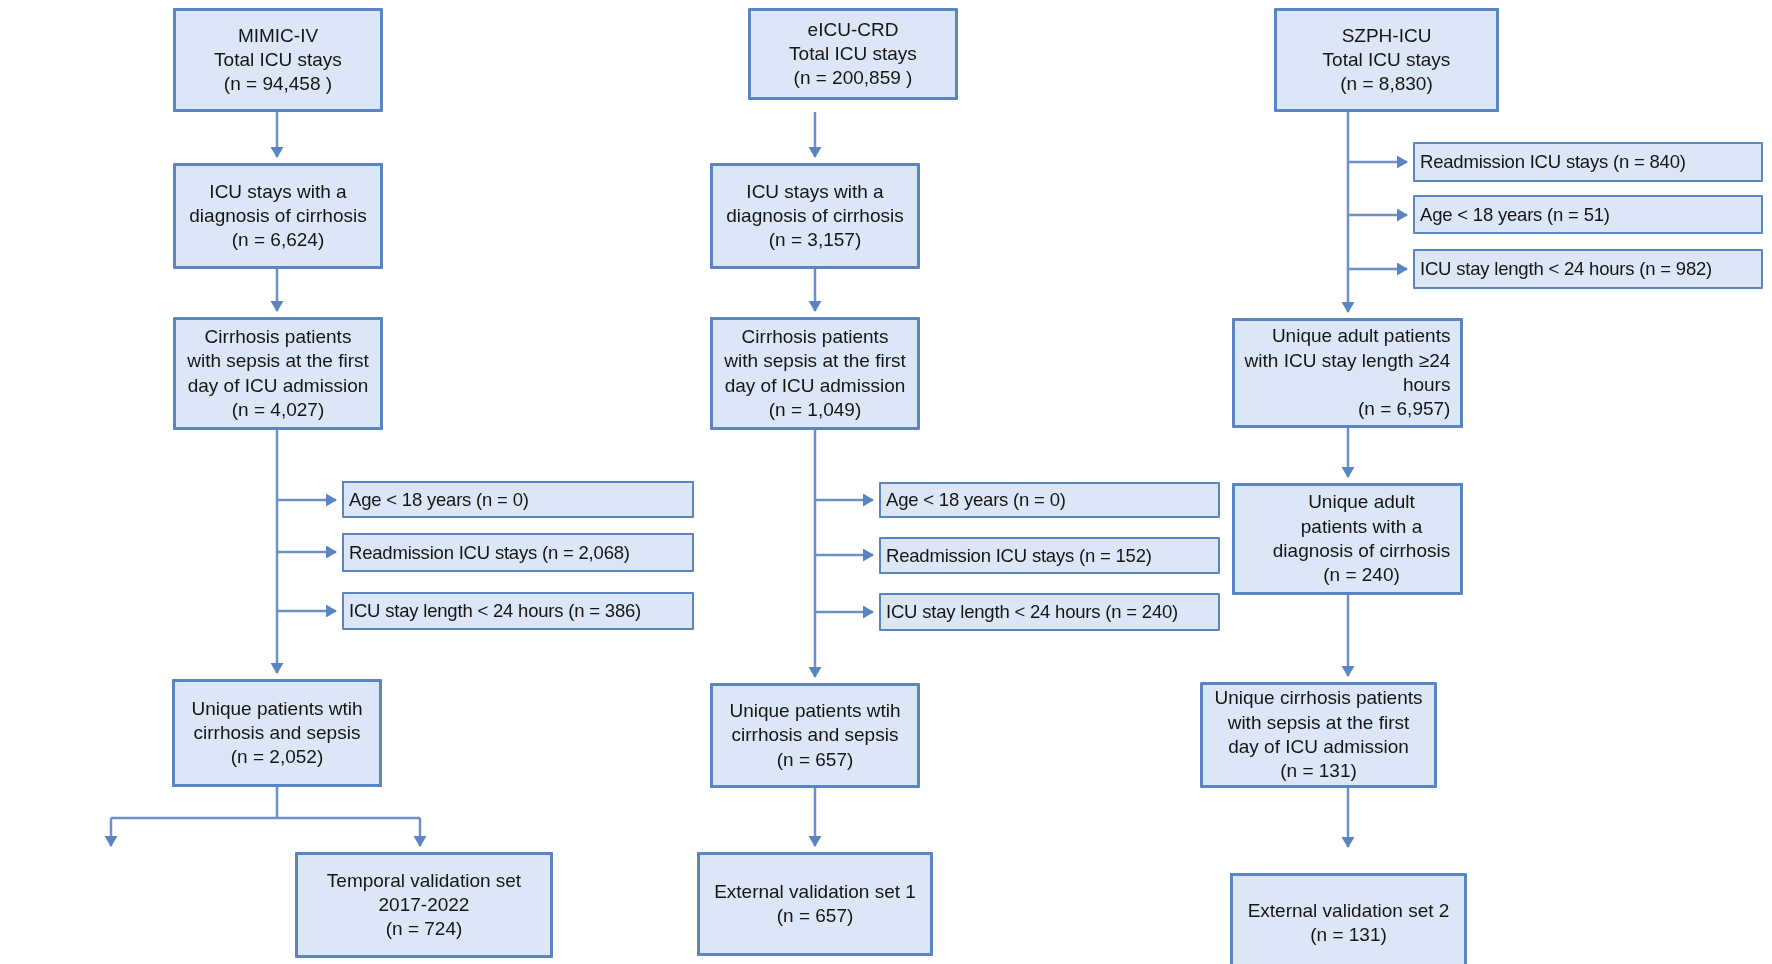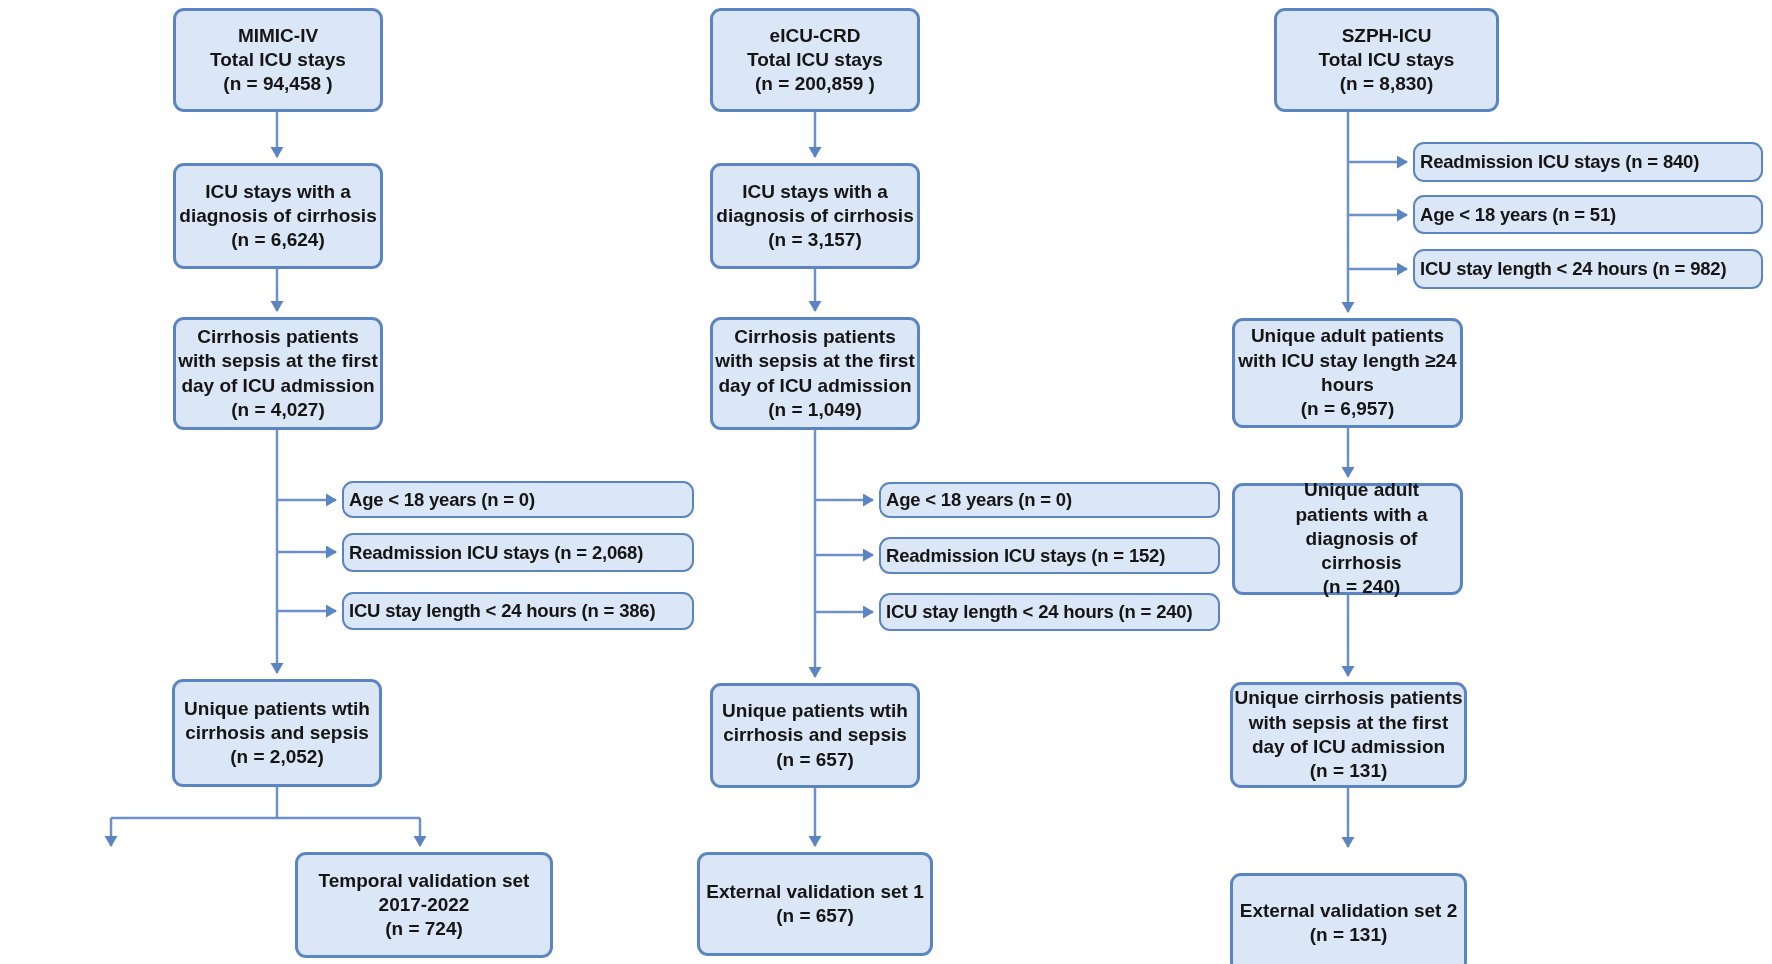--- a/index.html
+++ b/index.html
@@ -15,25 +15,25 @@
     position:absolute;
     z-index:1;
     background:#dbe7f6;
     border:3px solid #5b84c3;
     box-sizing:border-box;
     display:flex;
     align-items:center;
     justify-content:center;
     text-align:center;
     white-space:pre-line;
-    font-weight:bold;
+    font-weight:normal;
     font-size:19px;
     line-height:1.28;
     color:#151515;
-    border-radius:11px;
+    border-radius:1px;
   }
   .side{
     border-width:2px;
     justify-content:flex-start;
     text-align:left;
     padding-left:5px;
     font-size:18.5px;
     letter-spacing:-0.2px;
     white-space:nowrap;
     overflow:hidden;
@@ -94,21 +94,21 @@
   <div class="box side" style="left:342px;top:481px;width:352px;height:37px;">Age &lt; 18 years (n = 0)</div>
   <div class="box side" style="left:342px;top:533px;width:352px;height:39px;">Readmission ICU stays (n = 2,068)</div>
   <div class="box side" style="left:342px;top:592px;width:352px;height:38px;">ICU stay length &lt; 24 hours (n = 386)</div>
   <div class="box" style="left:172px;top:679px;width:210px;height:108px;">Unique patients wtih
 cirrhosis and sepsis
 (n = 2,052)</div>
   <div class="box" style="left:295px;top:852px;width:258px;height:106px;">Temporal validation set
 2017-2022
 (n = 724)</div>
 
-  <div class="box" style="left:710px;top:8px;width:210px;height:104px;">eICU-CRD
+  <div class="box" style="left:748px;top:8px;width:210px;height:92px;">eICU-CRD
 Total ICU stays
 (n = 200,859 )</div>
   <div class="box" style="left:710px;top:163px;width:210px;height:106px;">ICU stays with a
 diagnosis of cirrhosis
 (n = 3,157)</div>
   <div class="box" style="left:710px;top:317px;width:210px;height:113px;">Cirrhosis patients
 with sepsis at the first
 day of ICU admission
 (n = 1,049)</div>
   <div class="box side" style="left:879px;top:482px;width:341px;height:36px;">Age &lt; 18 years (n = 0)</div>
@@ -119,28 +119,28 @@
 (n = 657)</div>
   <div class="box" style="left:697px;top:852px;width:236px;height:104px;">External validation set 1
 (n = 657)</div>
 
   <div class="box" style="left:1235px;top:8px;width:225px;height:104px;margin-left:39px;">SZPH-ICU
 Total ICU stays
 (n = 8,830)</div>
   <div class="box side" style="left:1413px;top:142px;width:350px;height:40px;">Readmission ICU stays (n = 840)</div>
   <div class="box side" style="left:1413px;top:195px;width:350px;height:39px;">Age &lt; 18 years (n = 51)</div>
   <div class="box side" style="left:1413px;top:249px;width:350px;height:40px;">ICU stay length &lt; 24 hours (n = 982)</div>
-  <div class="box" style="left:1232px;top:318px;width:231px;height:110px;">Unique adult patients
+  <div class="box" style="left:1232px;top:318px;width:231px;height:110px;text-align:right;">Unique adult patients
 with ICU stay length ≥24
 hours
 (n = 6,957)</div>
   <div class="box" style="left:1232px;top:483px;width:231px;height:112px;padding-left:28px;">Unique adult
 patients with a
 diagnosis of cirrhosis
 (n = 240)</div>
-  <div class="box" style="left:1230px;top:682px;width:237px;height:106px;">Unique cirrhosis patients
+  <div class="box" style="left:1200px;top:682px;width:237px;height:106px;">Unique cirrhosis patients
 with sepsis at the first
 day of ICU admission
 (n = 131)</div>
   <div class="box" style="left:1230px;top:853px;width:237px;height:100px;margin-top:20px;">External validation set 2
 (n = 131)</div>
 
 </div>
 
 </body></html>

